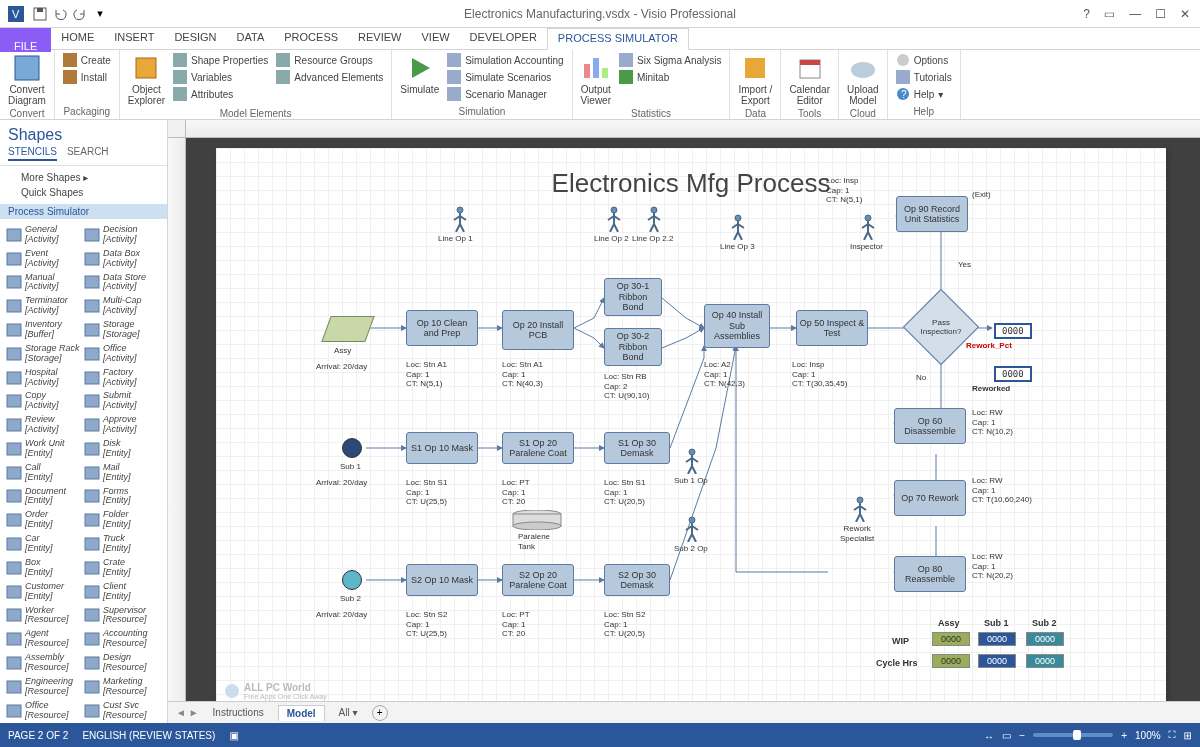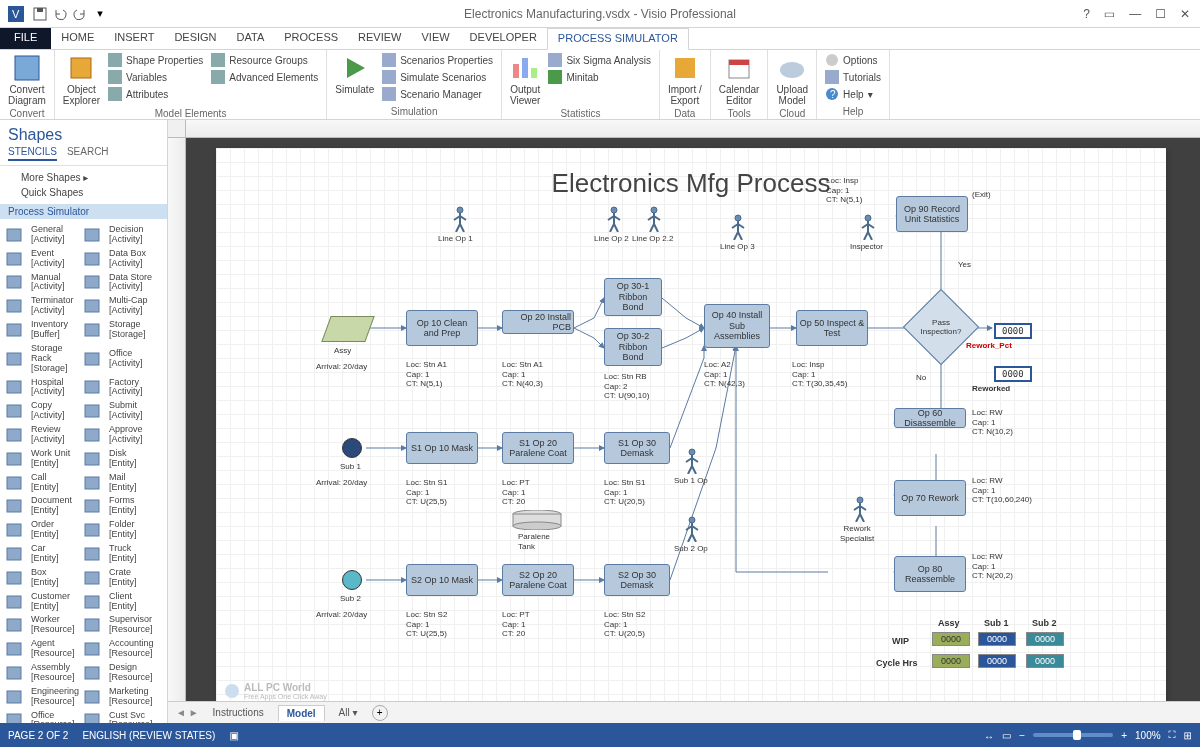--- a/index.html
+++ b/index.html
@@ -9,21 +9,21 @@
 .titlebar { height: 28px; background: #fff; border-bottom: 1px solid #d4d4d4; display: flex; align-items: center; position: relative; }
 .titlebar-icon { width: 16px; height: 16px; margin: 0 4px 0 8px; }
 .qat { display: flex; gap: 4px; align-items: center; padding-left: 4px;}
 .qat-btn { width: 16px; height: 16px; display:flex; align-items:center; justify-content:center; cursor:pointer;}
 .title-text { position: absolute; left: 50%; transform: translateX(-50%); color: #666; font-size: 12px; }
 .win-controls { margin-left: auto; display: flex; gap: 14px; padding-right: 10px; color: #555;}
 .win-btn { cursor: pointer; font-size: 12px; }
 
 
 .tabs { height: 22px; background: #fff; display: flex; align-items: stretch; border-bottom: 1px solid #d4d4d4; }
-.tab-file { background: #0f172a; color: #fff; padding: 3px 14px; font-size: 11px; cursor:pointer;}
+.tab-file { background: #8b5cf6; color: #fff; padding: 12px 14px; font-size: 11px; cursor:pointer;}
 .tab { padding: 3px 10px; font-size: 11px; color: #444; cursor: pointer; }
 .tab.active { color: #2b579a; border: 1px solid #d4d4d4; border-bottom: 1px solid #fff; margin-bottom: -1px; background:#fff;}
 
 
 .ribbon { height: 70px; background: #fff; border-bottom: 1px solid #d4d4d4; display: flex; }
 .rgroup { border-right: 1px solid #e0e0e0; padding: 2px 6px 0 6px; display: flex; flex-direction: column; justify-content: space-between; }
 .rgroup-label { text-align: center; font-size: 10px; color: #666; padding-bottom: 2px; }
 .rgroup-body { flex: 1; display: flex; align-items: flex-start; gap: 4px; }
 .rbtn-big { display: flex; flex-direction: column; align-items: center; gap: 2px; padding: 2px; cursor:pointer; font-size:10px; color:#444; text-align:center; line-height:1.1;}
 .rbtn-big .ricon { width: 28px; height: 28px; }
@@ -38,21 +38,21 @@
 .shapes-panel { width: 168px; border-right: 1px solid #d4d4d4; display: flex; flex-direction: column; background:#fff;}
 .shapes-hdr { padding: 6px 8px 2px; color: #2b579a; font-size: 16px; font-weight: 300; }
 .shapes-tabs { display: flex; gap: 10px; padding: 0 8px 4px; border-bottom: 1px solid #e0e0e0; font-size:10px;}
 .shapes-tab { color:#666; cursor:pointer; padding-bottom:2px;}
 .shapes-tab.active { color:#2b579a; border-bottom:2px solid #2b579a;}
 .shapes-links { padding: 4px 8px; font-size: 10px; color:#444;}
 .shapes-links div { padding: 2px 13px; cursor:pointer;}
 .stencil-active { background: #cde0f2; color:#2b579a; padding:2px 8px; font-size:10px;}
 .stencil-list { flex:1; overflow-y:auto; overflow-x:hidden; padding: 4px 4px; }
 .stencil-row { display:flex; }
-.stencil-item { width: 78px; display:flex; align-items:center; gap:9px; padding:2px; font-size:9px; color:#444; cursor:pointer; line-height:1.1;}
+.stencil-item { width: 78px; display:flex; align-items:center; gap:3px; padding:2px; font-size:9px; color:#444; cursor:pointer; line-height:1.1;font-style:italic;}
 .stencil-icon { width:16px; height:14px; flex-shrink:0; }
 
 
 .canvas-area { flex:1; position:relative; background:#404040; overflow:hidden;}
 .ruler-h { position:absolute; top:0; left:18px; right:0; height:18px; background: linear-gradient(#f8f8f8,#ececec); border-bottom:1px solid #bbb; font-size:8px; color:#777;}
 .ruler-v { position:absolute; top:18px; left:0; bottom:0; width:18px; background: linear-gradient(90deg,#f8f8f8,#ececec); border-right:1px solid #bbb;}
 .ruler-corner { position:absolute; top:0; left:0; width:18px; height:18px; background:#f0f0f0; border-right:1px solid #bbb; border-bottom:1px solid #bbb;}
 .canvas-scroll { position:absolute; top:18px; left:18px; right:0; bottom:22px; overflow:hidden;}
 .page { position:absolute; top:10px; left:30px; width:950px; height:560px; background:#fff; box-shadow: 2px 2px 6px rgba(0,0,0,.2); }
 .grid { position:absolute; inset:0; background-image: linear-gradient(#f0f0f0 1px, transparent 1px), linear-gradient(90deg, #f0f0f0 1px, transparent 1px); background-size: 14px 14px; }
@@ -161,20 +161,39 @@
             <rect x="2" y="2" width="24" height="24" fill="#7aa9d8" stroke="#2b579a"></rect>
           </svg>
           <span style="white-space:pre-line">Convert
 Diagram</span>
         </div>
     </div>
     <div class="rgroup-label">Convert</div>
   </div>
   <div class="rgroup">
     <div class="rgroup-body">
+      <div class="rbtn-list">
+        <div class="rbtn-sm">
+            <svg class="ricon-sm">
+              <rect width="14" height="14" fill="#b07a3a"></rect>
+            </svg>
+            <span>Create</span>
+          </div>
+        <div class="rbtn-sm">
+            <svg class="ricon-sm">
+              <rect width="14" height="14" fill="#b07a3a"></rect>
+            </svg>
+            <span>Install</span>
+          </div>
+      </div>
+    </div>
+    <div class="rgroup-label">Packaging</div>
+  </div>
+  <div class="rgroup">
+    <div class="rgroup-body">
       <div class="rbtn-big">
           <svg class="ricon">
             <rect x="4" y="4" width="20" height="20" fill="#e8a838" stroke="#a86818"></rect>
           </svg>
           <span style="white-space:pre-line">Object
 Explorer</span>
         </div>
       <div class="rbtn-list">
         <div class="rbtn-sm">
             <svg class="ricon-sm">
@@ -218,21 +237,21 @@
           <svg class="ricon">
             <polygon points="6,4 24,14 6,24" fill="#4a9a4a"></polygon>
           </svg>
           <span>Simulate</span>
         </div>
       <div class="rbtn-list">
         <div class="rbtn-sm">
             <svg class="ricon-sm">
               <rect width="14" height="14" fill="#9ac"></rect>
             </svg>
-            <span>Scenarios Properties</span>
+            <span>Simulation Accounting</span>
           </div>
         <div class="rbtn-sm">
             <svg class="ricon-sm">
               <rect width="14" height="14" fill="#9ac"></rect>
             </svg>
             <span>Simulate Scenarios</span>
           </div>
         <div class="rbtn-sm">
             <svg class="ricon-sm">
               <rect width="14" height="14" fill="#9ac"></rect>
@@ -728,21 +747,21 @@
           <div class="assy-shape" style="top:168px; left:110px;"></div>
           <div class="lbl" style="top:198px; left:118px;">Assy</div>
           <div class="lbl" style="top:214px; left:100px;">Arrival: 20/day</div>
 
           <div class="opbox" style="top:162px; left:190px; width:72px; height:36px;">Op 10
 Clean and Prep</div>
           <div class="lbl" style="top:212px; left:190px; white-space:pre-line;">Loc: Stn A1
 Cap: 1
 CT: N(5,1)</div>
 
-          <div class="opbox" style="top:162px; left:286px; width:72px; height:24px;text-align:right;">Op 20
+          <div class="opbox" style="top:162px; left:286px; width:72px; height:40px;">Op 20
 Install PCB</div>
           <div class="lbl" style="top:212px; left:286px; white-space:pre-line;">Loc: Stn A1
 Cap: 1
 CT: N(40,3)</div>
 
           <div class="opbox" style="top:130px; left:388px; width:58px; height:38px;">Op 30-1
 Ribbon
 Bond</div>
           <div class="opbox" style="top:180px; left:388px; width:58px; height:38px;">Op 30-2
 Ribbon
@@ -770,21 +789,21 @@
           <div class="lbl" style="top:112px; left:730px;margin-left:12px;">Yes</div>
           <div class="lbl" style="top:225px; left:700px;">No</div>
 
           <div class="opbox" style="top:48px; left:680px; width:72px; height:36px;">Op 90 Record
 Unit Statistics</div>
           <div class="lbl" style="top:42px; left:756px;">(Exit)</div>
           <div class="lbl" style="top:28px; left:610px; white-space:pre-line;">Loc: Insp
 Cap: 1
 CT: N(5,1)</div>
 
-          <div class="opbox" style="top:260px; left:678px; width:72px; height:20px;">Op 60
+          <div class="opbox" style="top:260px; left:678px; width:72px; height:36px;">Op 60
 Disassemble</div>
           <div class="lbl" style="top:260px; left:756px; white-space:pre-line;">Loc: RW
 Cap: 1
 CT: N(10,2)</div>
 
           <div class="opbox" style="top:332px; left:678px; width:72px; height:36px;">Op 70
 Rework</div>
           <div class="lbl" style="top:328px; left:756px; white-space:pre-line;">Loc: RW
 Cap: 1
 CT: T(10,60,240)</div>

